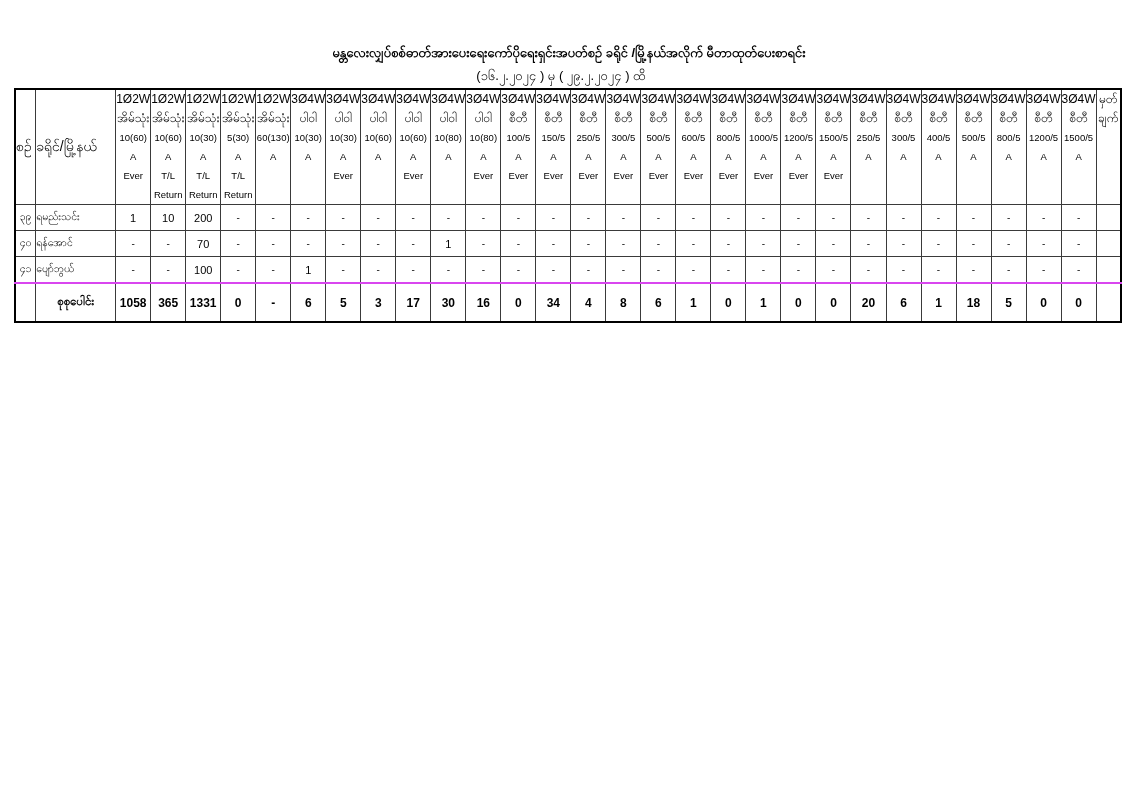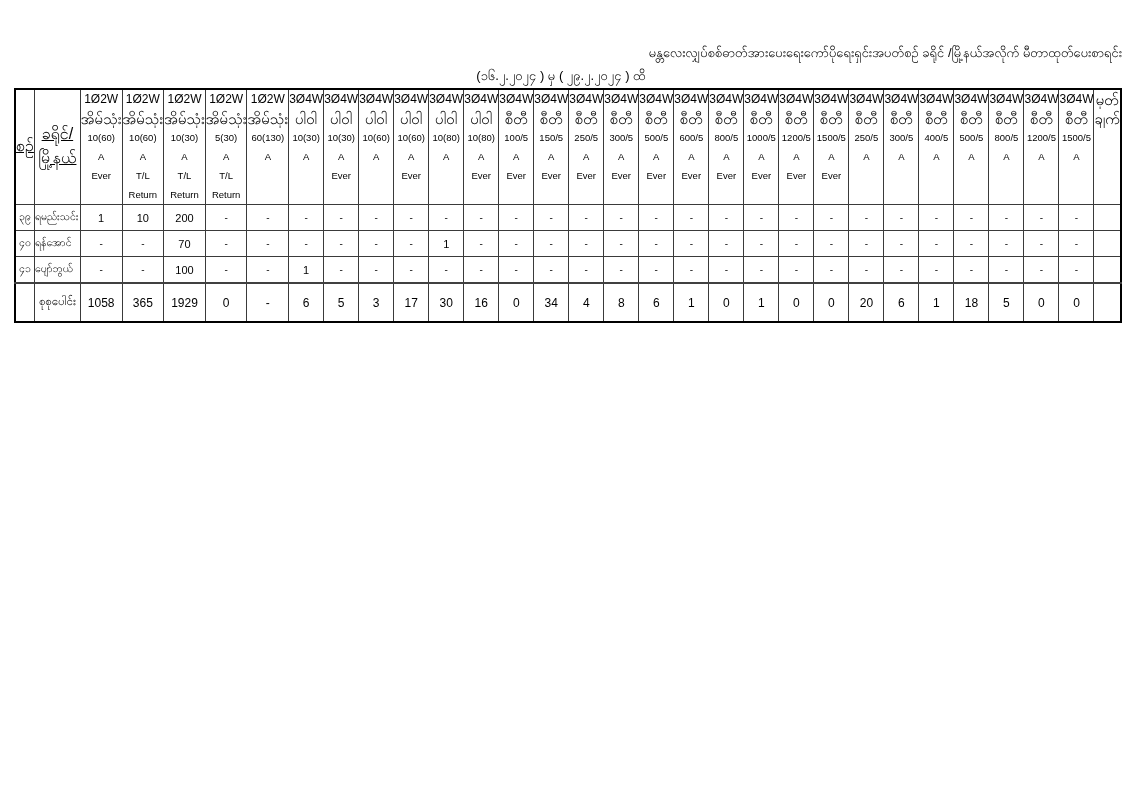--- a/index.html
+++ b/index.html
@@ -2,51 +2,51 @@
 <html><head>
 <meta charset="utf-8">
 <style>
   html,body{margin:0;padding:0;}
   body{
     width:1122px;height:794px;background:#ffffff;
     font-family:"Liberation Sans", sans-serif;color:#000;
     position:relative;overflow:hidden;
   }
   .title-line1{
-    margin-top:44px;text-align:right;font-weight:normal;font-size:13px;margin-left:16px;
+    margin-top:44px;text-align:center;font-weight:bold;font-size:13px;margin-left:16px;
   }
   .title-line2{
     margin-top:4px;text-align:center;font-weight:normal;font-size:13px;
   }
   table.report{
     position:absolute;left:14px;top:88px;
     border-collapse:collapse;table-layout:fixed;
     border:2px solid #000;
   }
   table.report th, table.report td{
     border:1px solid #3a3a3a;
     padding:0;margin:0;
     font-weight:normal;
     overflow:hidden;
     background:#fff;
   }
   thead th{border-bottom:2px solid #000;vertical-align:top;}
-  th.corner{vertical-align:middle;text-align:center;font-size:16px;text-decoration:underline;}
+  th.corner{vertical-align:middle;text-align:left;font-size:14px;}
   .hline{
     height:19px;line-height:19px;text-align:center;
     font-size:9.5px;white-space:nowrap;overflow:hidden;
   }
   .hline.phase{font-size:12px;}
-  .hline.burmese{font-size:15px;}
+  .hline.burmese{font-size:12px;}
   tbody td{height:25px;text-align:center;font-size:11px;vertical-align:middle;}
   td.serial{font-size:10.5px;}
   td.name{text-align:left;padding-left:3px;font-size:10.5px;white-space:nowrap;}
   tr.total-row td{
-    border-top:2px solid #404040;height:37px;
-    font-weight:normal;font-size:12px;
+    border-top:2px solid #d946ef;height:37px;
+    font-weight:bold;font-size:12px;
   }
   tr.total-row td.total-label{text-align:center;font-size:11.5px;}
   .dash{font-size:10px;color:#222;}
 </style>
 </head>
 <body>
 
 <div class="title-line1">မန္တလေးလျှပ်စစ်ဓာတ်အားပေးရေးကော်ပိုရေးရှင်းအပတ်စဉ် ခရိုင် /မြို့နယ်အလိုက် မီတာထုတ်ပေးစာရင်း</div>
 <div class="title-line2">(၁၆.၂.၂၀၂၄ ) မှ ( ၂၉.၂.၂၀၂၄ ) ထိ</div>
 
@@ -416,21 +416,21 @@
         <td class="dash">-</td>
         <td class="dash">-</td>
         <td class="dash">-</td>
         <td></td>
       </tr>
       <tr class="total-row">
         <td></td>
         <td class="total-label">စုစုပေါင်း</td>
         <td>1058</td>
         <td>365</td>
-        <td>1929</td>
+        <td>1331</td>
         <td>0</td>
         <td>-</td>
         <td>6</td>
         <td>5</td>
         <td>3</td>
         <td>17</td>
         <td>30</td>
         <td>16</td>
         <td>0</td>
         <td>34</td>

